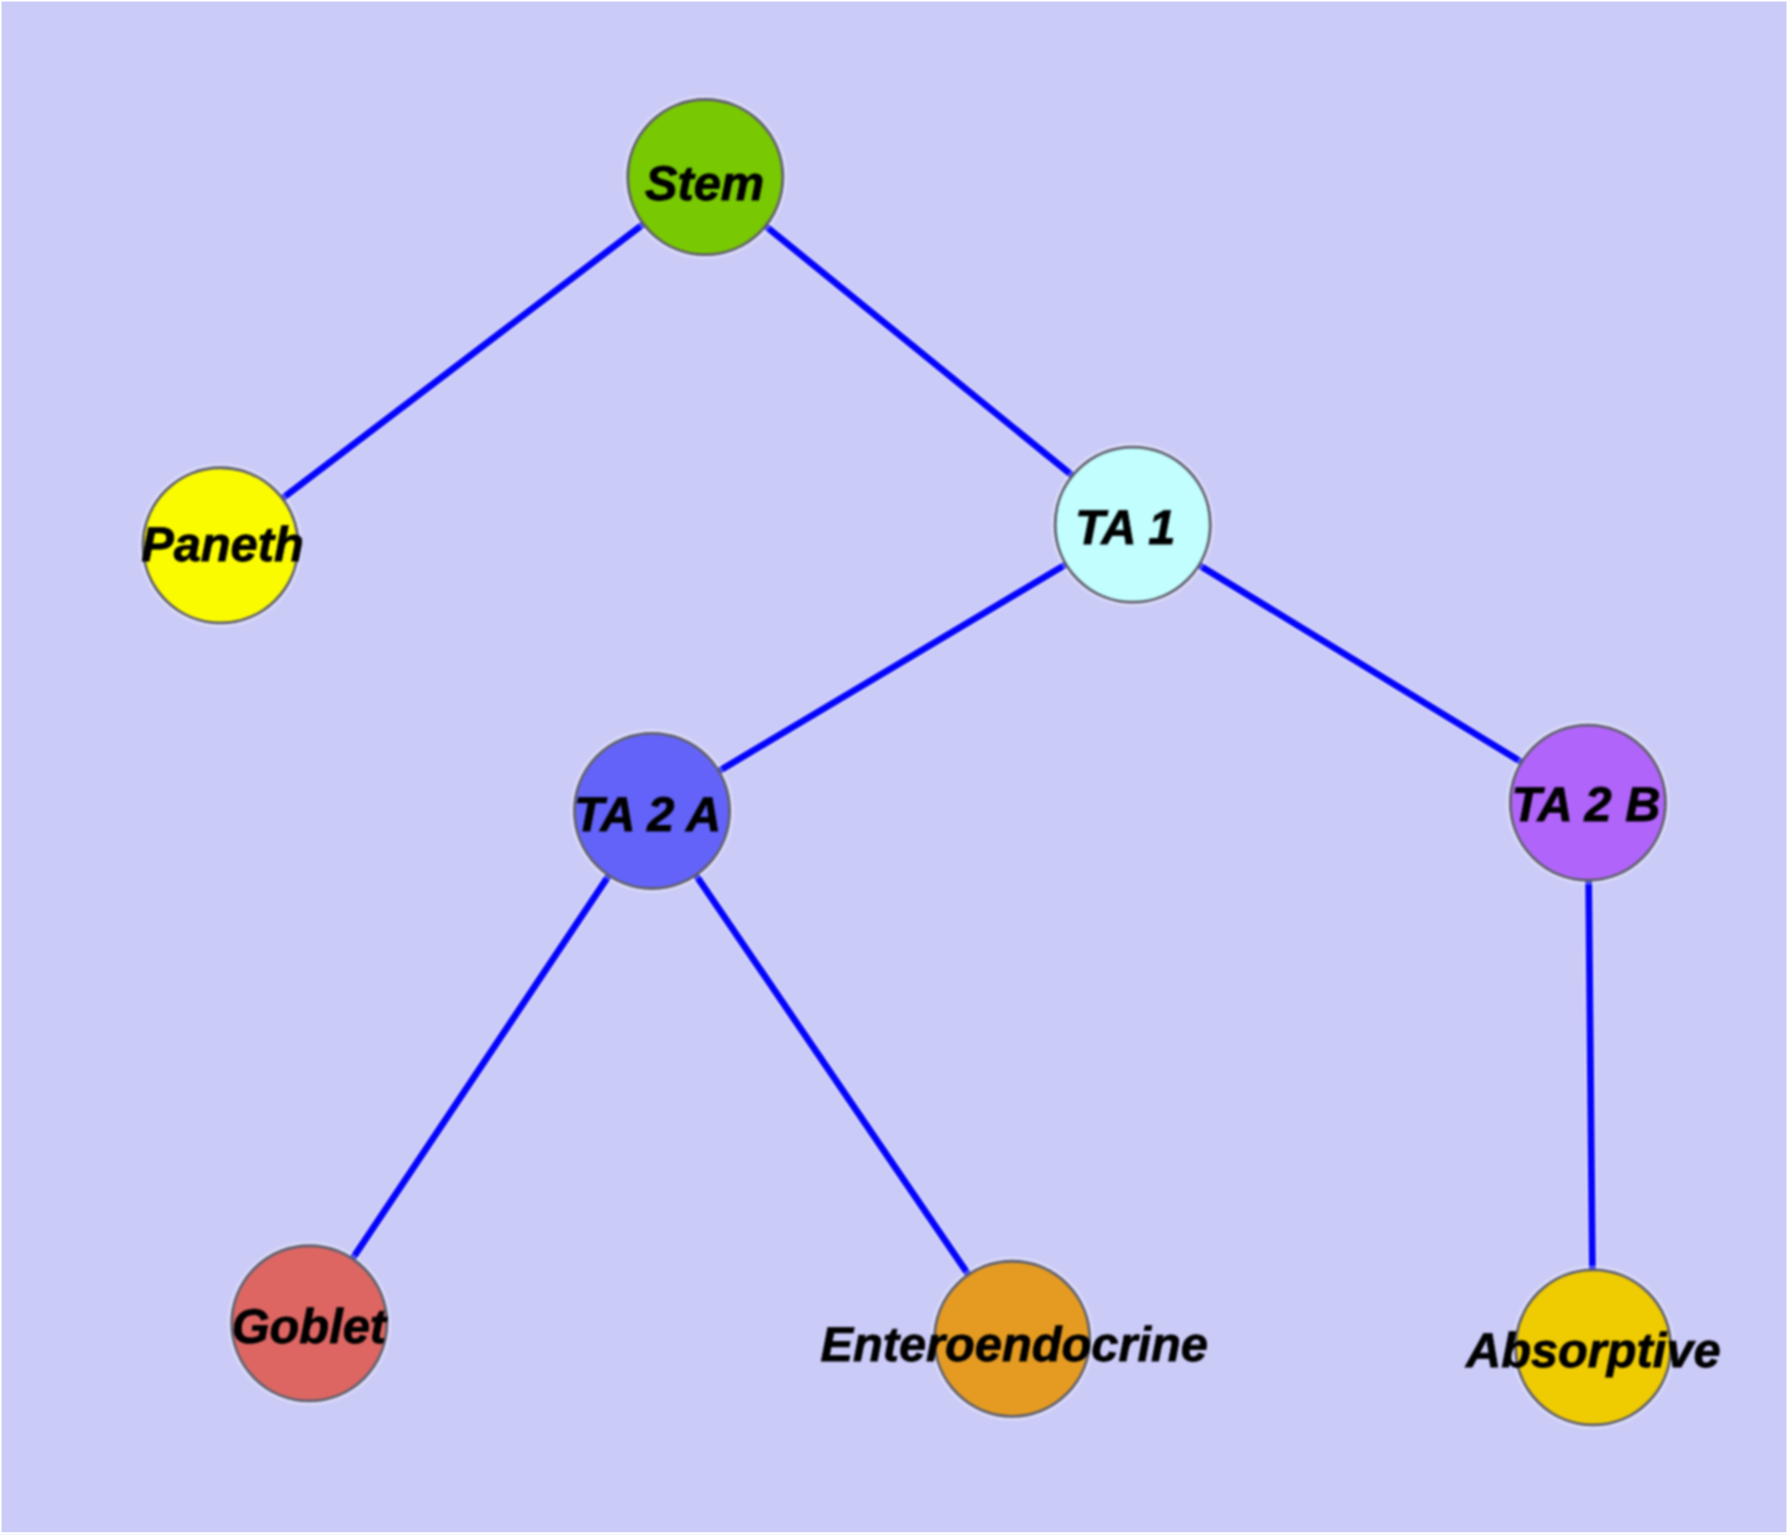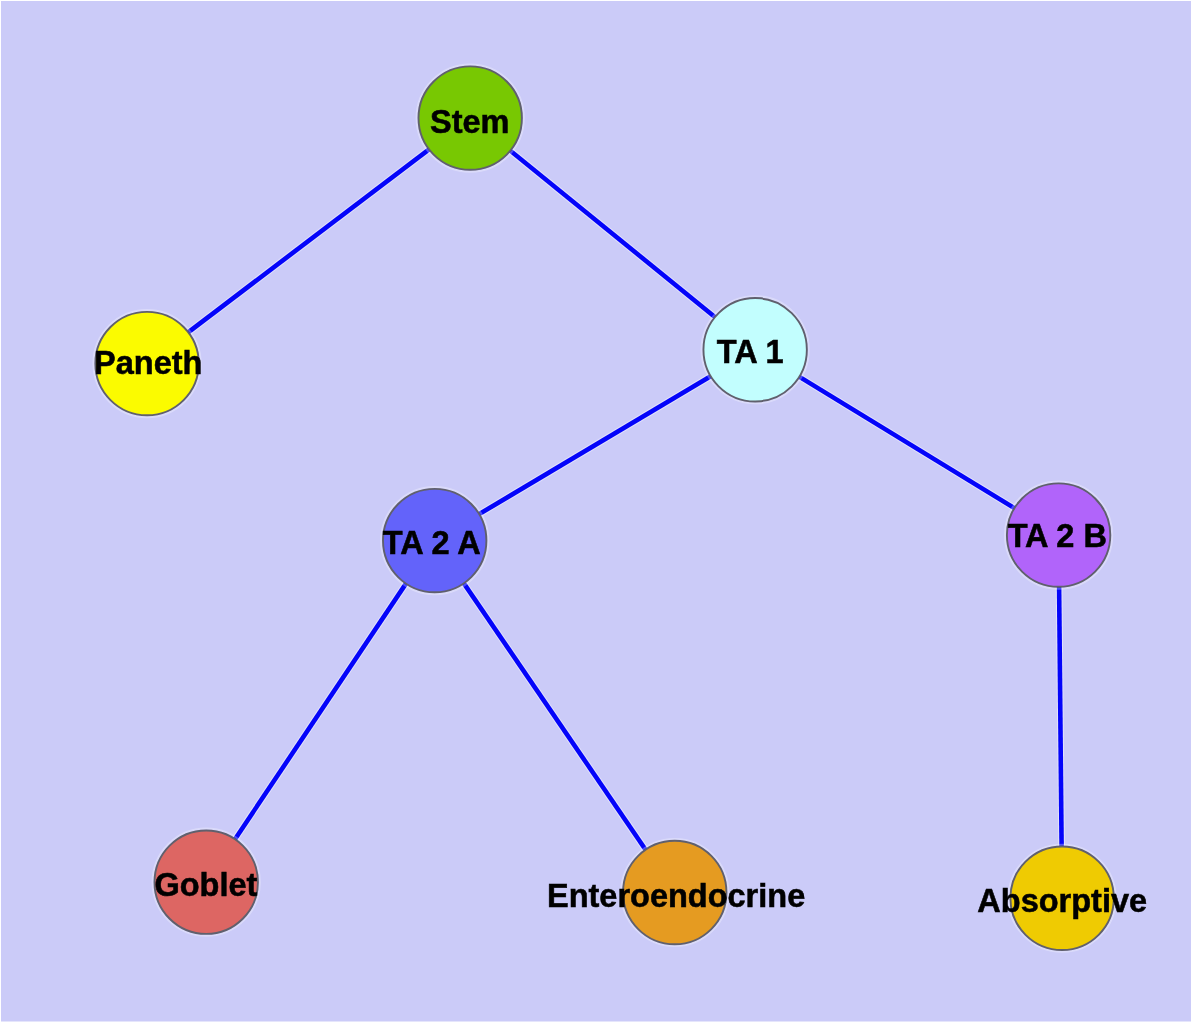--- a/index.html
+++ b/index.html
@@ -1,16 +1,16 @@
 <!DOCTYPE html>
 <html><head>
 <meta charset="utf-8">
 <style>
   html,body{margin:0;padding:0;background:#ffffff;}
-  .wrap{position:relative;width:1192px;height:1023px;overflow:hidden;}
+  .wrap{position:relative;width:1192px;height:1023px;overflow:hidden;font-style:italic;}
   svg{display:block;}
   text{font-family:"Liberation Sans",sans-serif;font-weight:bold;font-size:32.5px;fill:#000000;stroke:#000000;stroke-width:0.55px;text-anchor:middle;}
 </style>
 </head>
 <body>
 <div class="wrap">
 <svg width="1192" height="1023" viewBox="0 0 1192 1023">
   <rect x="0" y="0" width="1192" height="1023" fill="#ffffff"></rect>
   <rect x="1" y="1" width="1190" height="1020.5" fill="#cbcbf8"></rect>
   <g filter="blur(0.75px)">

